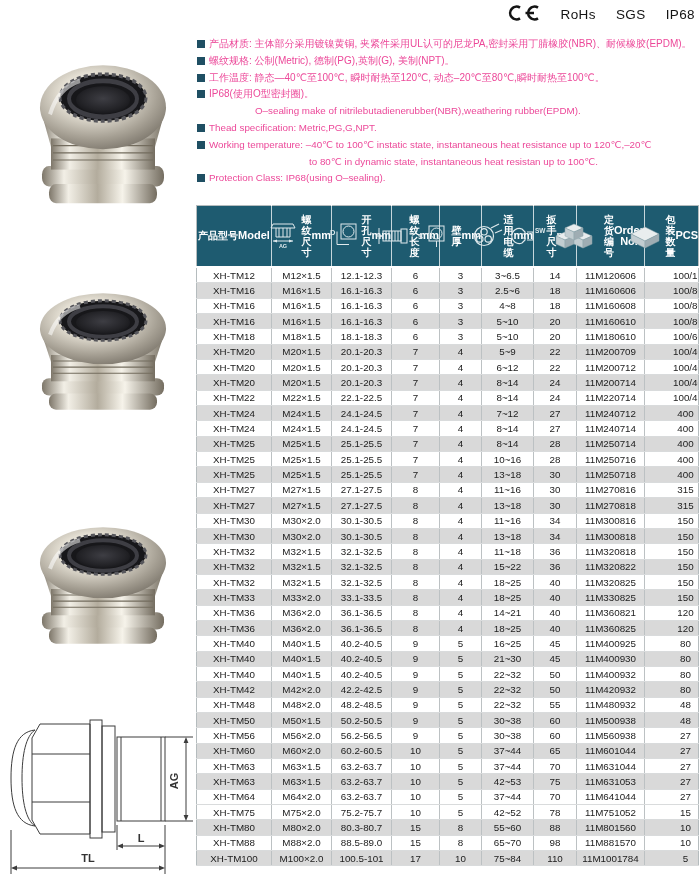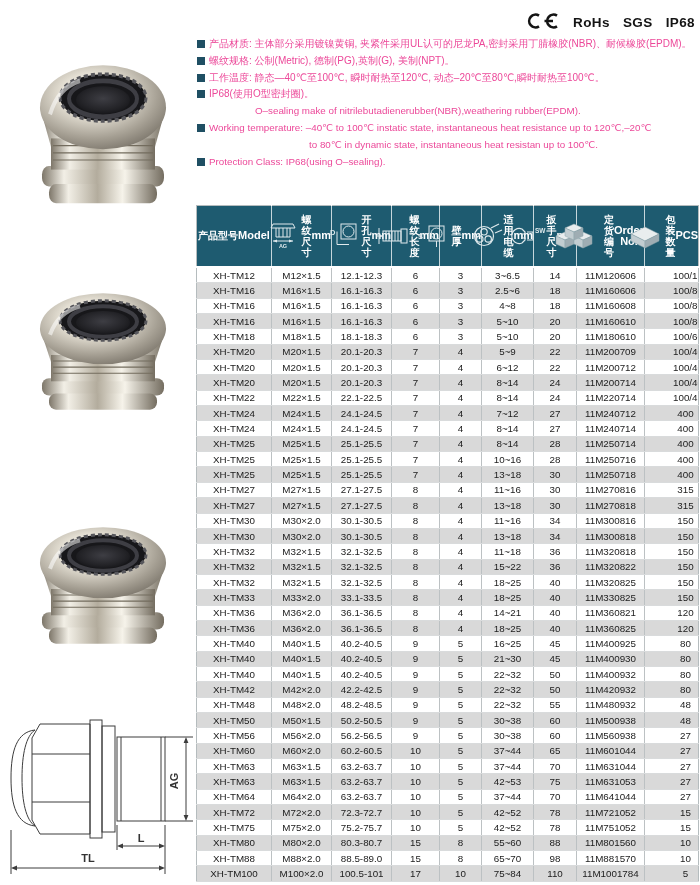--- a/index.html
+++ b/index.html
@@ -1,21 +1,21 @@
 <!DOCTYPE html>
 <html><head>
 <meta charset="utf-8">
 <style>
   html,body{margin:0;padding:0;}
   body{background:#fff;font-family:"Liberation Sans","DejaVu Sans",sans-serif;}
   .page{position:relative;width:700px;height:885px;background:#fff;overflow:hidden;}
 
   
-  .certs{position:absolute;top:5px;right:5px;display:flex;align-items:center;gap:13px;
-         font-weight:bold;font-size:13.5px;color:#141414;letter-spacing:.4px;margin-top:8px;}
+  .certs{position:absolute;top:5px;right:5px;display:flex;align-items:center;gap:20px;
+         font-weight:normal;font-size:13.5px;color:#141414;letter-spacing:.4px;}
   .certs .sr{position:absolute;width:1px;height:1px;overflow:hidden;clip:rect(0 0 0 0);}
 
   
   .specs{position:absolute;left:197px;top:36px;width:503px;color:#ec4899;}
   .spec-line{height:16.8px;line-height:16.8px;font-size:9.8px;white-space:nowrap;}
   .spec-line.cjk{font-size:10px;}
   .spec-line .sq{display:inline-block;width:8px;height:8px;background:#1f4f63;margin-right:4px;
                  vertical-align:-1px;}
   .spec-line.cont{padding-left:58px;}
   .spec-line.cont2{padding-left:112px;}
@@ -88,20 +88,21 @@
     <span>SGS</span>
     <span>IP68</span>
   </div>
 
   <div class="specs">
     <div class="spec-line cjk"><span class="sq"></span><span>产品材质: 主体部分采用镀镍黄铜, 夹紧件采用UL认可的尼龙PA,密封采用丁腈橡胶(NBR)、耐候橡胶(EPDM)。</span></div>
     <div class="spec-line cjk"><span class="sq"></span><span>螺纹规格: 公制(Metric), 德制(PG),英制(G), 美制(NPT)。</span></div>
     <div class="spec-line cjk"><span class="sq"></span><span>工作温度: 静态—40℃至100℃, 瞬时耐热至120℃, 动态–20℃至80℃,瞬时耐热至100℃。</span></div>
     <div class="spec-line cjk"><span class="sq"></span><span>IP68(使用O型密封圈)。</span></div>
     <div class="spec-line cont"><span>O–sealing make of nitrilebutadienerubber(NBR),weathering rubber(EPDM).</span></div>
+    <div class="spec-line"><span class="sq"></span><span>Thead specification: Metric,PG,G,NPT.</span></div>
     <div class="spec-line"><span class="sq"></span><span>Working temperature: –40℃ to 100℃ instatic state, instantaneous heat resistance up to 120℃,–20℃</span></div>
     <div class="spec-line cont2"><span>to 80℃ in dynamic state, instantaneous heat resistan up to 100℃.</span></div>
     <div class="spec-line"><span class="sq"></span><span>Protection Class: IP68(using O–sealing).</span></div>
   </div>
 
   <div class="photo" id="photo1">
     <svg viewBox="0 0 150 150" preserveAspectRatio="none">
       <path d="M12,46 L24,82 H126 L138,46 Z" fill="url(#gBody)"></path>
       <rect x="14" y="95" width="122" height="17" rx="7" fill="url(#gBody)"></rect>
       <rect x="21" y="110" width="108" height="16" rx="7" fill="url(#gBody)"></rect>
@@ -712,31 +713,20 @@
           <td>XH-TM64</td>
           <td>M64×2.0</td>
           <td>63.2-63.7</td>
           <td>10</td>
           <td>5</td>
           <td>37~44</td>
           <td>70</td>
           <td>11M641044</td>
           <td>27</td>
         </tr>
-        <tr class="alt">
-          <td>XH-TM72</td>
-          <td>M72×2.0</td>
-          <td>72.3-72.7</td>
-          <td>10</td>
-          <td>5</td>
-          <td>42~52</td>
-          <td>78</td>
-          <td>11M721052</td>
-          <td>15</td>
-        </tr>
         <tr>
           <td>XH-TM75</td>
           <td>M75×2.0</td>
           <td>75.2-75.7</td>
           <td>10</td>
           <td>5</td>
           <td>42~52</td>
           <td>78</td>
           <td>11M751052</td>
           <td>15</td>

